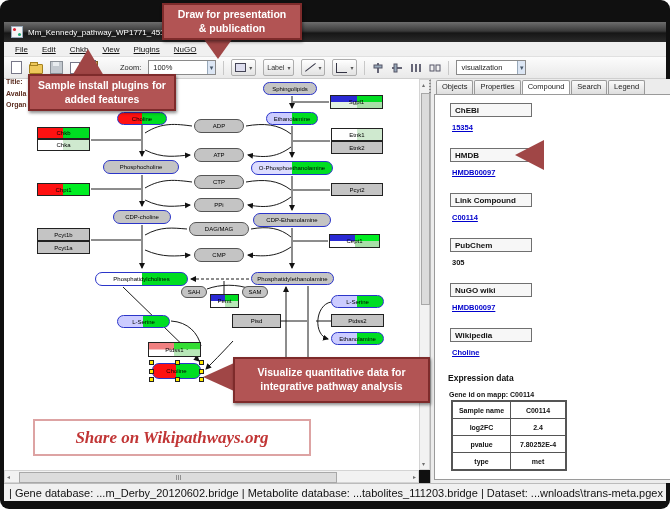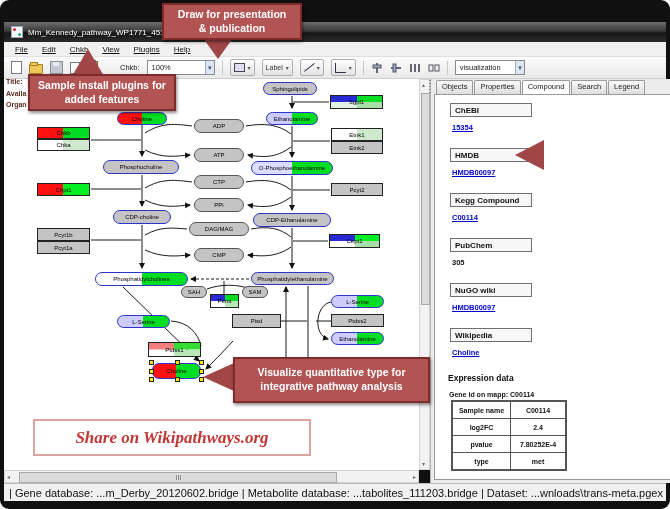--- a/index.html
+++ b/index.html
@@ -110,31 +110,31 @@
     <span class="title-icon"></span>
     <span>Mm_Kennedy_pathway_WP1771_45176.gpml</span>
   </div>
 
   <div class="menubar" id="menu-bar">
       <span class="menu-item">File</span>
       <span class="menu-item">Edit</span>
       <span class="menu-item">Chkb</span>
       <span class="menu-item">View</span>
       <span class="menu-item">Plugins</span>
-      <span class="menu-item">Help</span>
+      <span class="menu-item">NuGO</span>
     </div>
 
   <div class="toolbar">
     <span class="ic ic-page"></span>
     <span class="ic ic-folder"></span>
     <span class="ic ic-save"></span>
     <span class="ic ic-copy"></span>
     <span class="ic ic-paste"></span>
     <span style="width:8px"></span>
-    <span>Chkb:</span>
+    <span>Zoom:</span>
     <div class="combo" style="width:62px">
       <span style="flex:1">100%</span>
       <span class="caret">▾</span>
     </div>
     <span class="tb-sep"></span>
     <div class="tb-btn">
       <span class="glyph-rect"></span>
         <span class="caret">▾</span>
     </div>
     <div class="tb-btn">
@@ -312,21 +312,21 @@
       <div id="panel-sections">
           <div class="section">
             <div class="sec-header">ChEBI</div>
             <div class="sec-value"><a class="link" href="#">15354</a></div>
           </div>
           <div class="section">
             <div class="sec-header">HMDB</div>
             <div class="sec-value"><a class="link" href="#">HMDB00097</a></div>
           </div>
           <div class="section">
-            <div class="sec-header">Kegg Compound</div>
+            <div class="sec-header">Link Compound</div>
             <div class="sec-value"><a class="link" href="#">C00114</a></div>
           </div>
           <div class="section">
             <div class="sec-header">PubChem</div>
             <div class="sec-value">305</div>
           </div>
           <div class="section">
             <div class="sec-header">NuGO wiki</div>
             <div class="sec-value"><a class="link" href="#">HMDB00097</a></div>
           </div>
@@ -370,17 +370,17 @@
       <div>&amp; publication</div>
     </div>
   <div class="tri tri-plugins"></div>
   <div class="callout co-plugins">
       <div>Sample install plugins for</div>
       <div>added features</div>
     </div>
   <div class="tri tri-link"></div>
   <div class="tri tri-visualize"></div>
   <div class="callout co-visualize">
-      <div>Visualize quantitative type for</div>
+      <div>Visualize quantitative data for</div>
       <div>integrative pathway analysis</div>
     </div>
 
 </div>
 
 </body></html>

